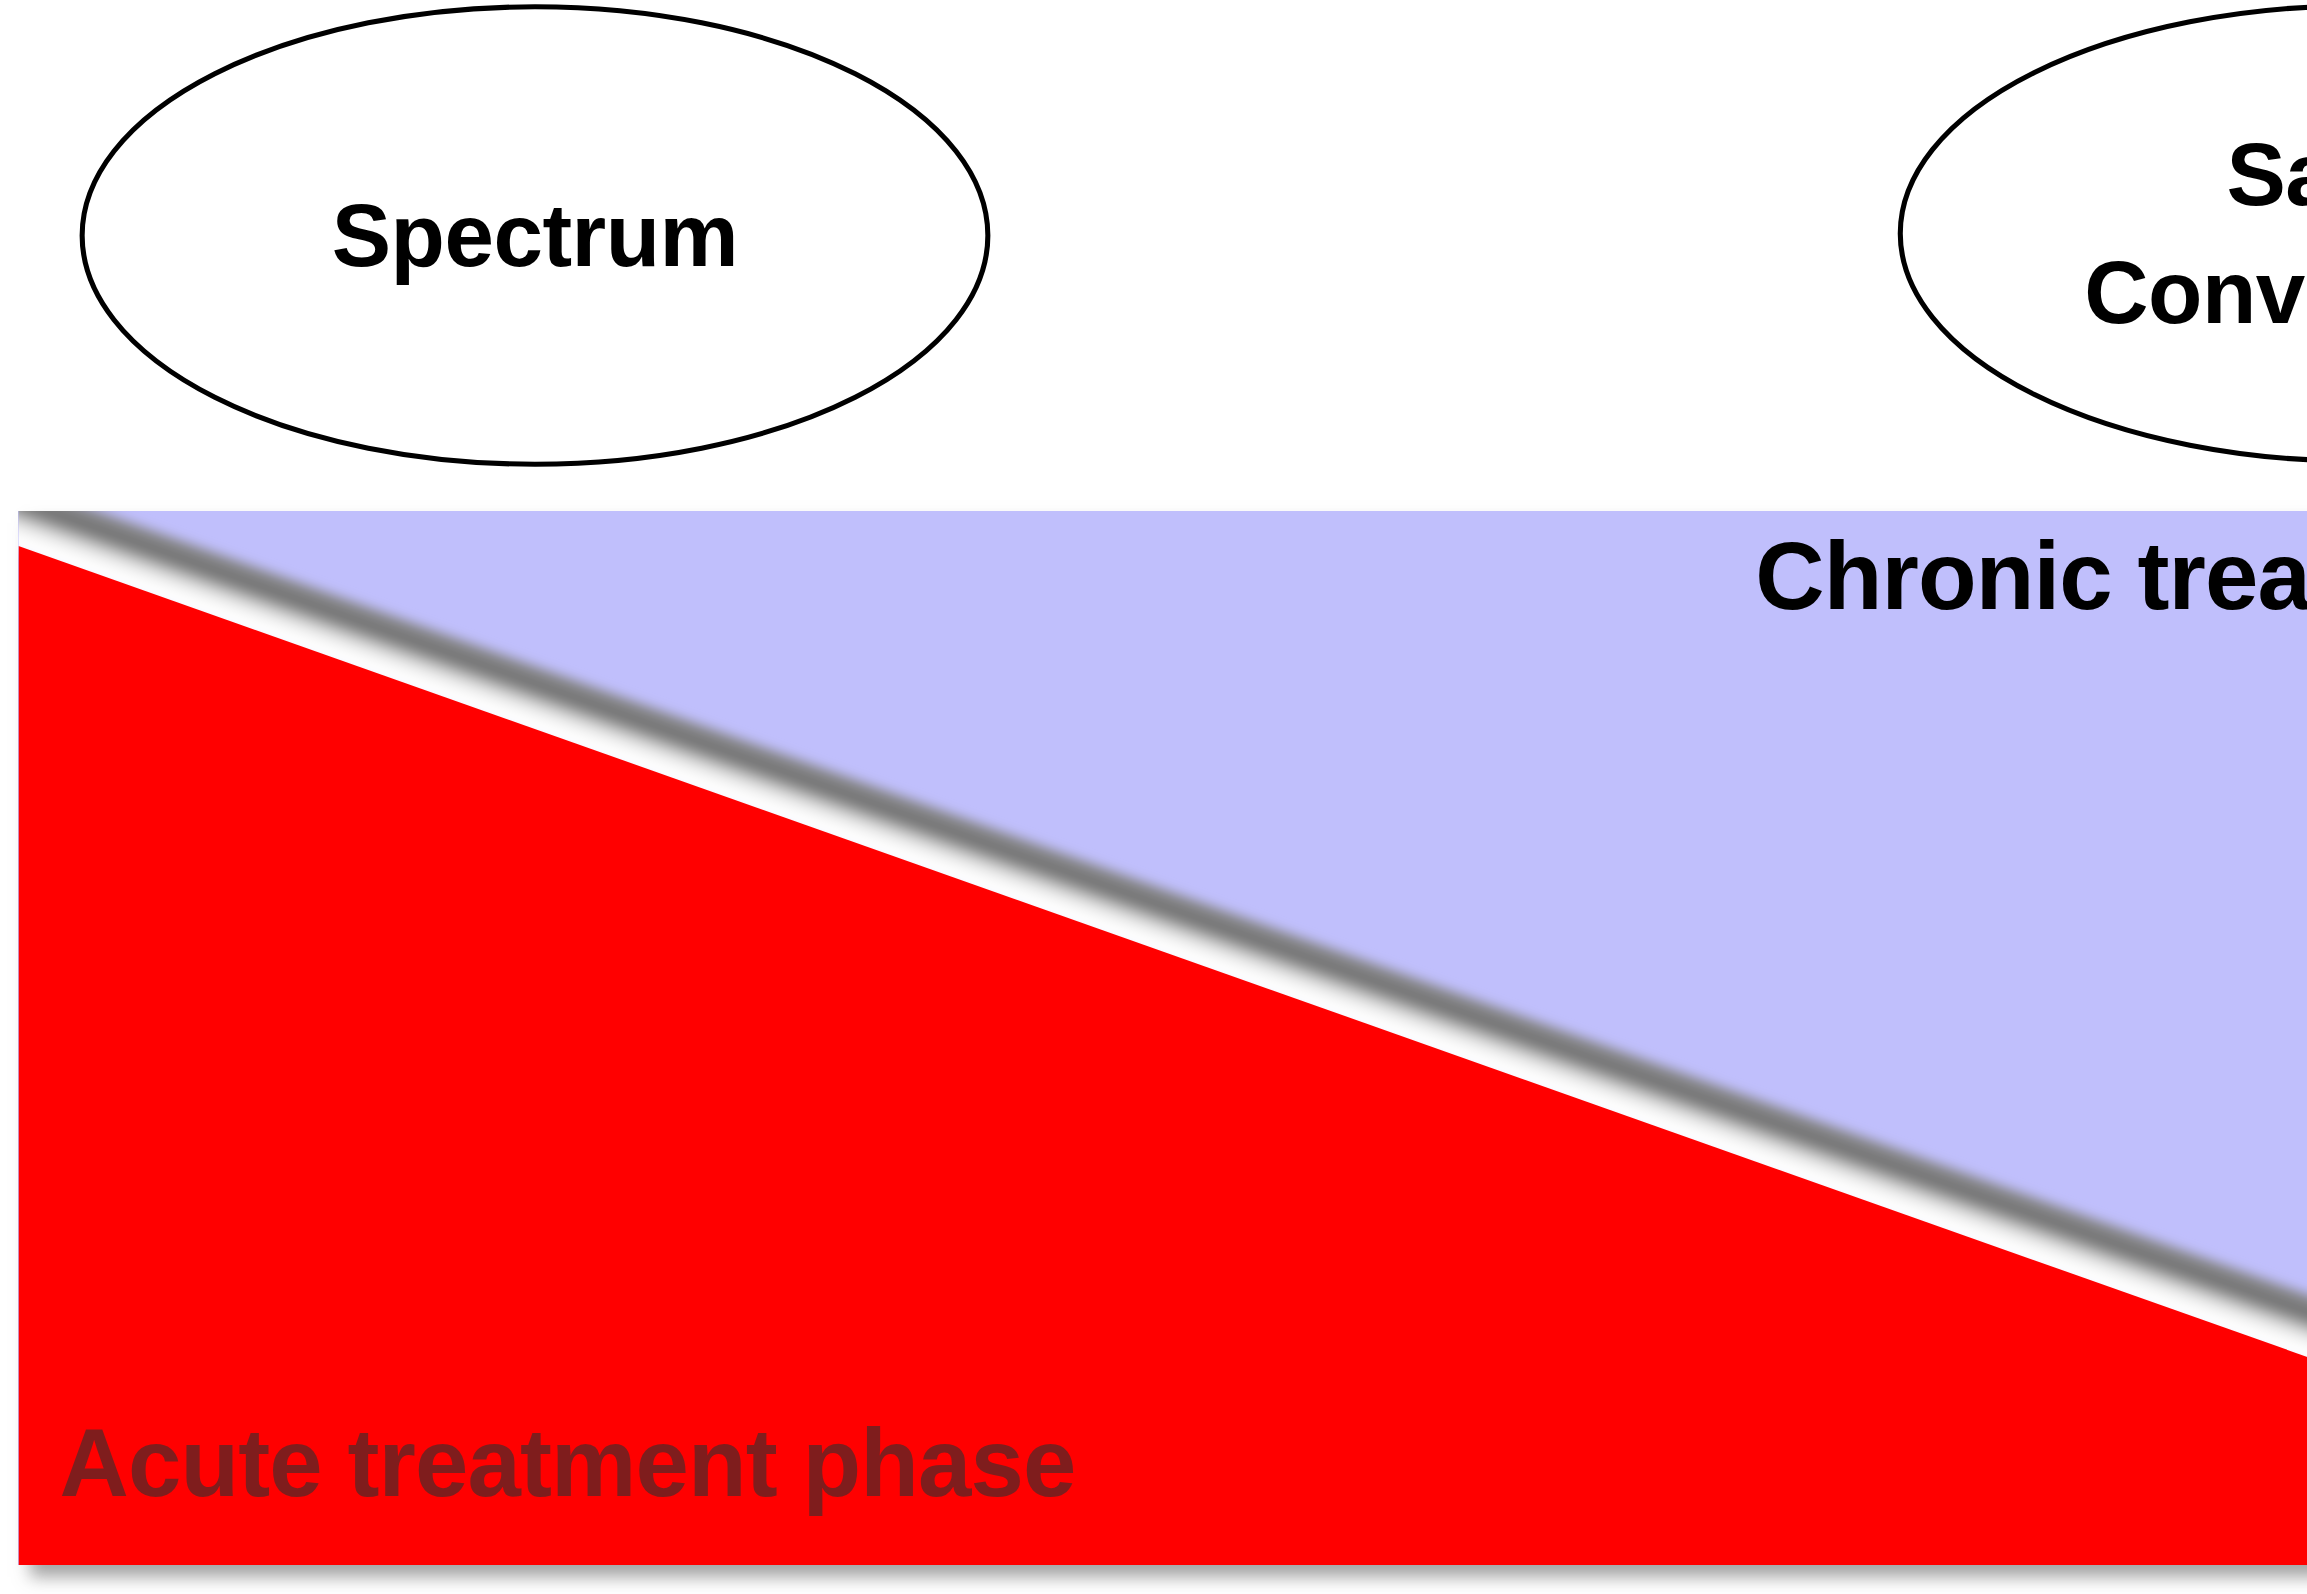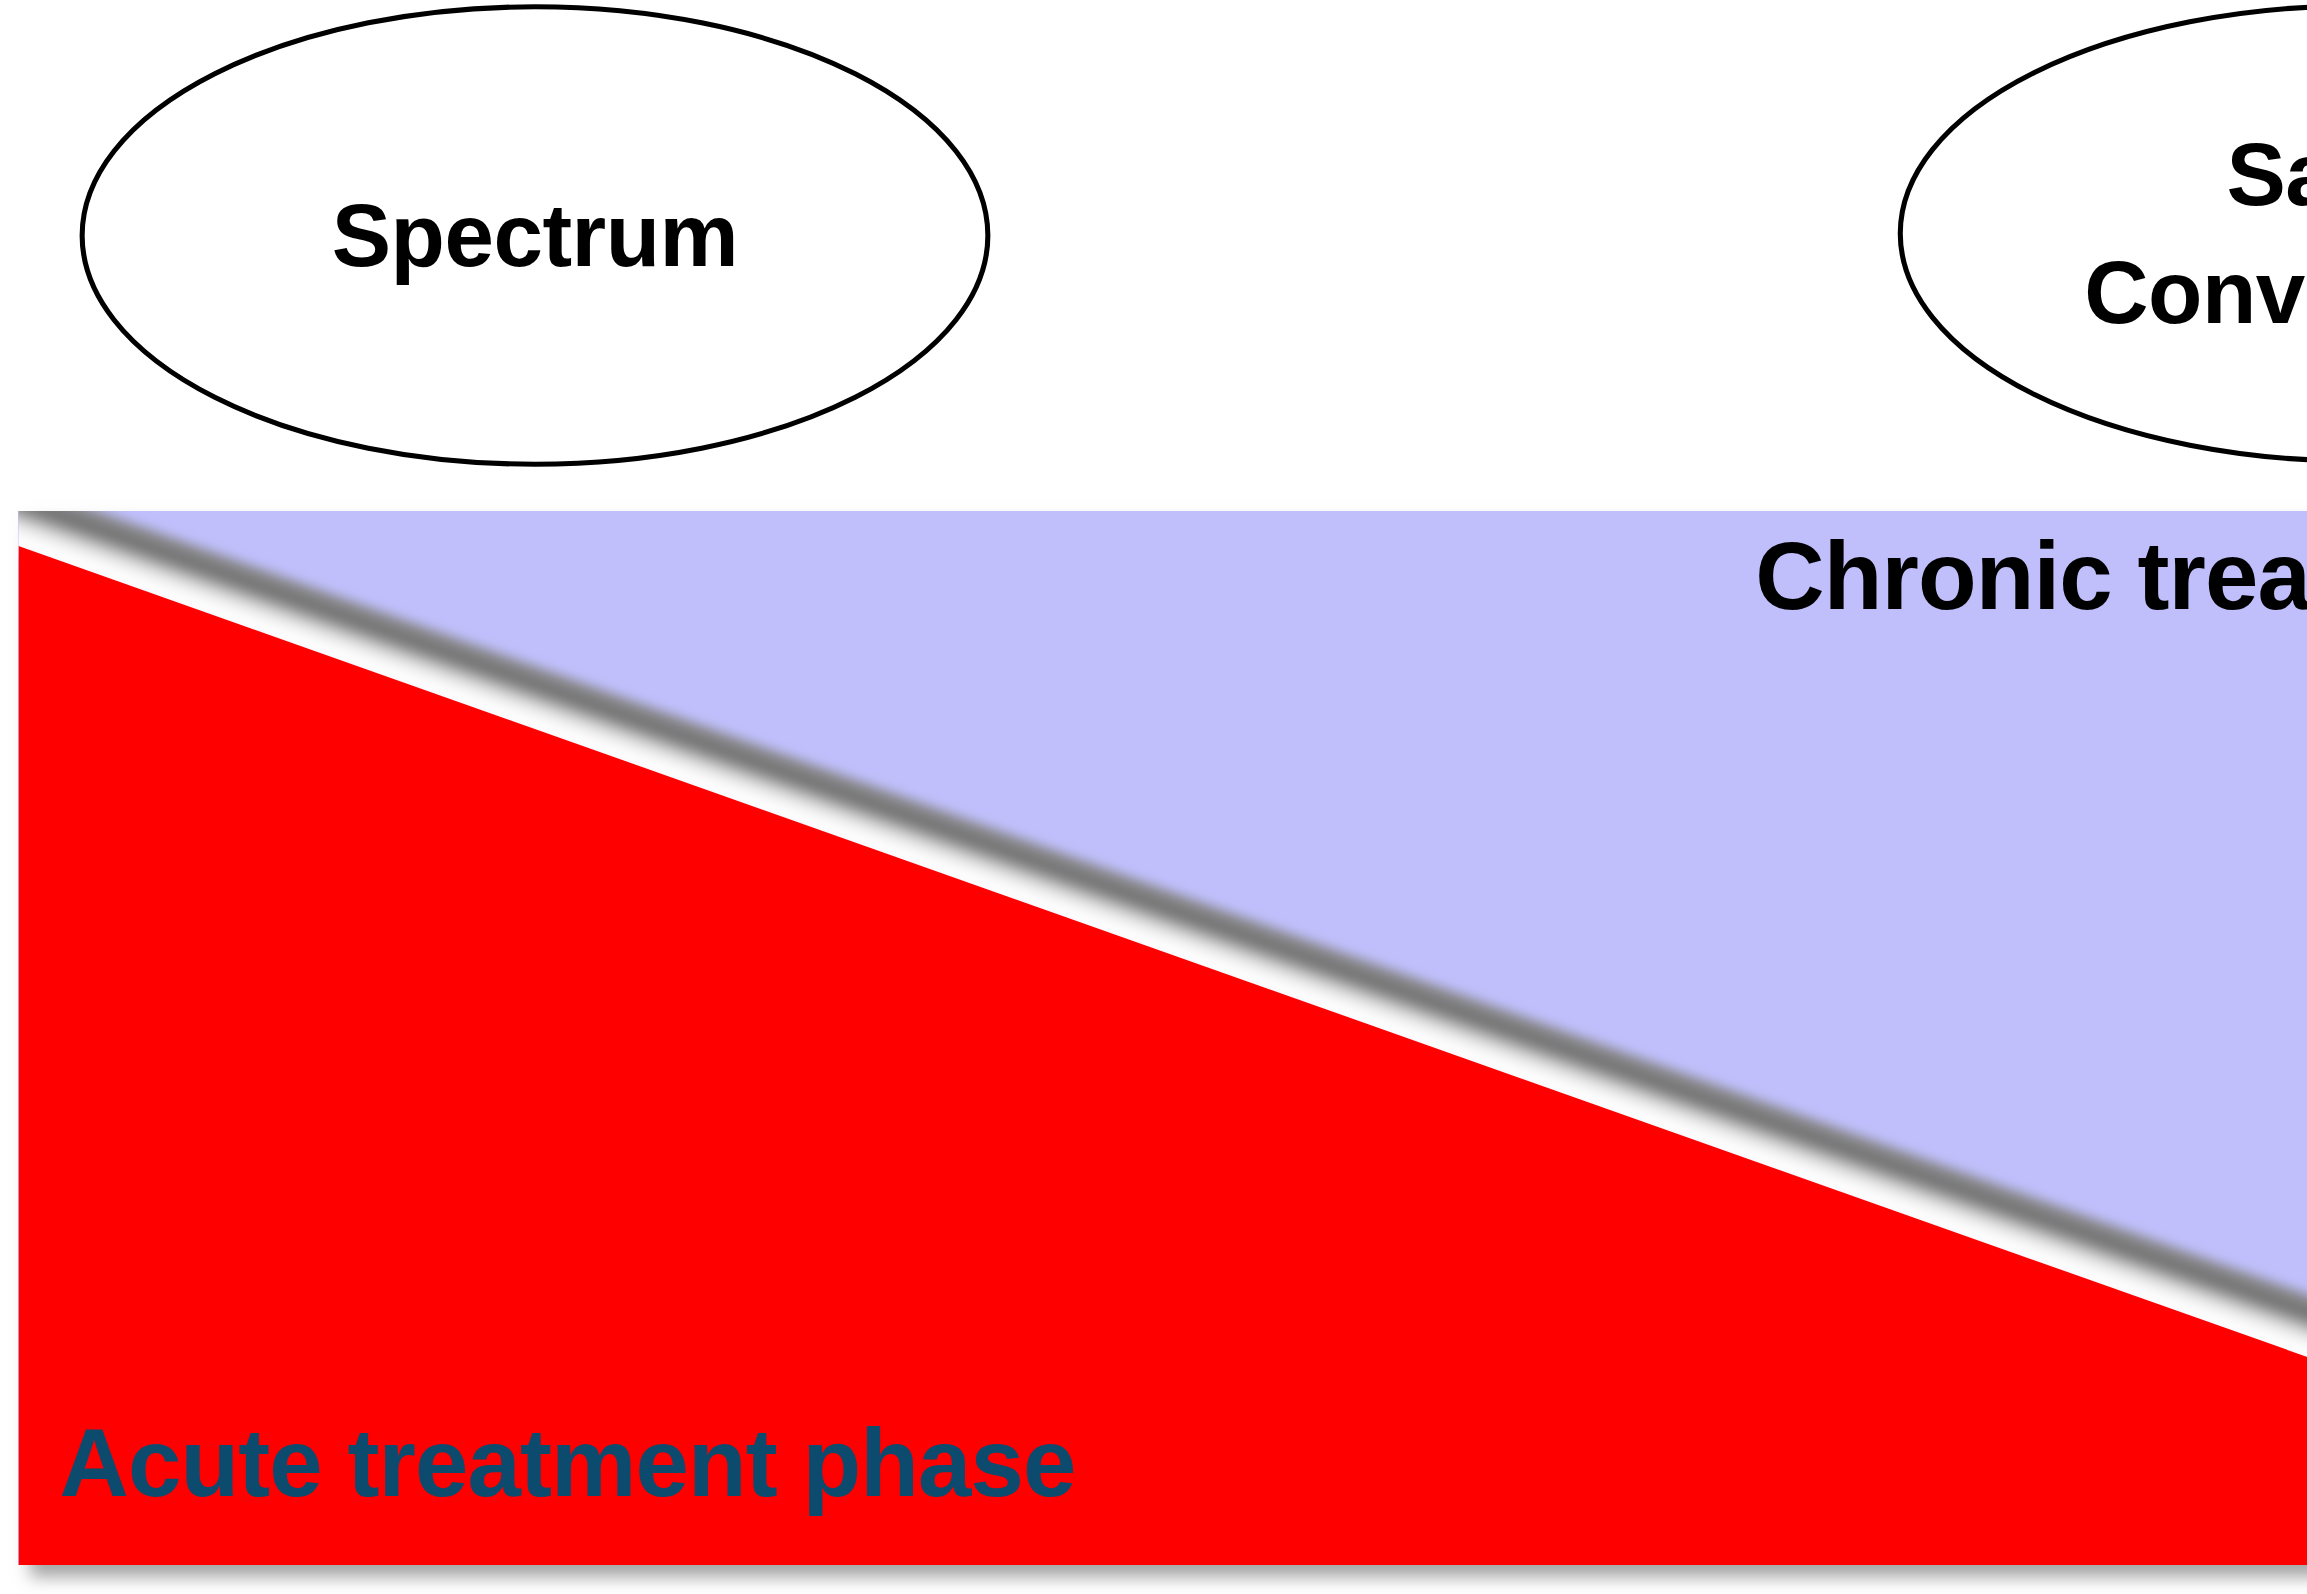--- a/index.html
+++ b/index.html
@@ -39,21 +39,21 @@
   .phase-label{
     position:absolute;font-weight:bold;white-space:nowrap;
     letter-spacing:-0.9px;
   }
   #chronic-label{
     right:29px;top:16.6px;
     color:#000000;font-size:96px;line-height:1.0;
   }
   #acute-label{
     left:42px;bottom:54px;
-    color:#0c4a6e;font-size:96px;line-height:1.0;
+    color:#7f1d1d;font-size:96px;line-height:1.0;
   }
 </style>
 </head>
 <body>
 
 <div id="stage">
 
   <div class="ellipse-wrap" id="ellipse-left">
     <svg class="ellipse-svg" width="912" height="463" viewBox="0 0 1976 1004">
       <ellipse cx="988" cy="502" rx="982" ry="496" fill="#ffffff" stroke="#000000" stroke-width="11"></ellipse>

